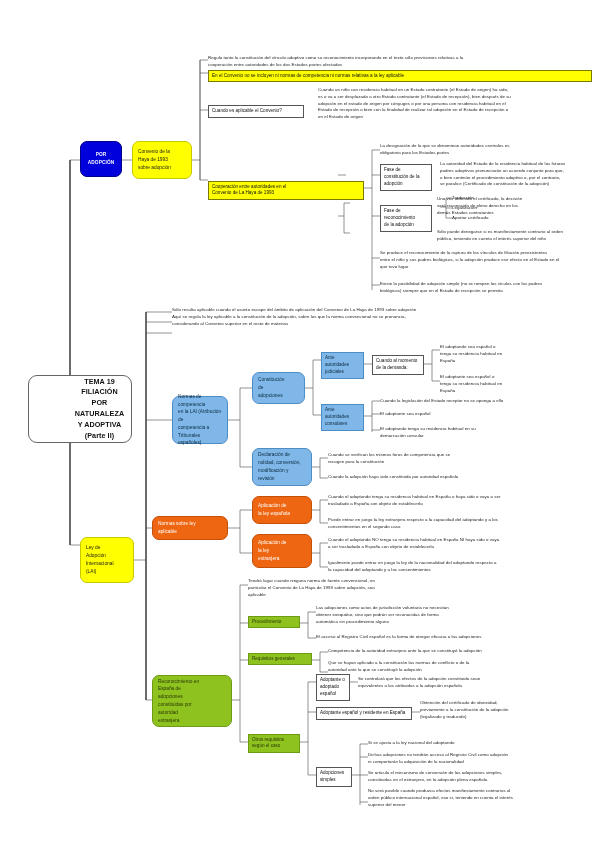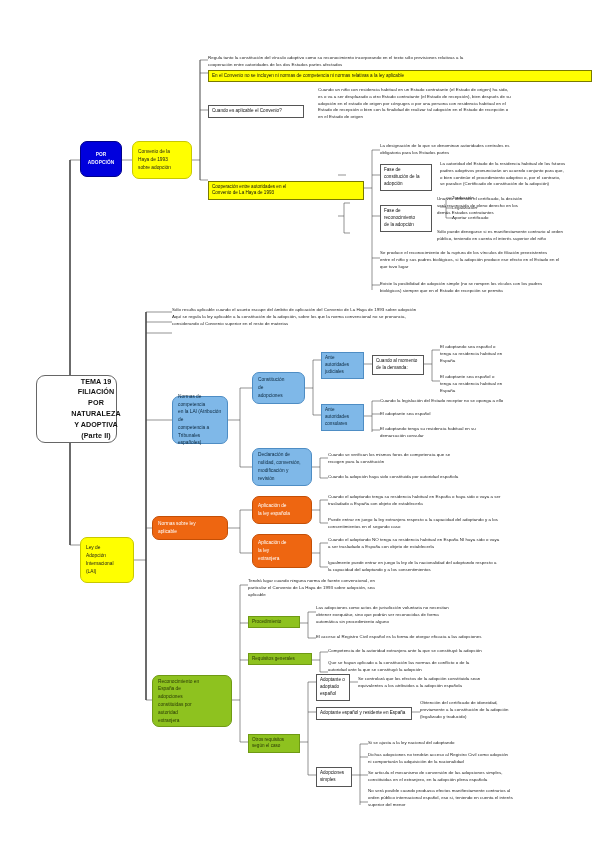--- a/index.html
+++ b/index.html
@@ -184,21 +184,21 @@
     <path d="M412 712 H420"></path>
 
     <path d="M352 775 H360"></path>
     <line x1="360" y1="744" x2="360" y2="805"></line>
     <path d="M360 744 H368"></path>
     <path d="M360 757 H368"></path>
     <path d="M360 775 H368"></path>
     <path d="M360 802 H368"></path>
   </svg>
 
-  <div class="bub bub-root" style="left:36px;top:375px;width:81px;height:68px;padding-left:44px;">TEMA 19
+  <div class="bub bub-root" style="left:28px;top:375px;width:104px;height:68px;padding-left:44px;">TEMA 19
 FILIACIÓN
 POR
 NATURALEZA
 Y ADOPTIVA
 (Parte II)</div>
 
   <div class="bub bub-blue center" style="left:80px;top:141px;width:42px;height:36px;">POR
 ADOPCIÓN</div>
 
   <div class="bub bub-yellow" style="left:132px;top:141px;width:60px;height:38px;">Convenio de la

